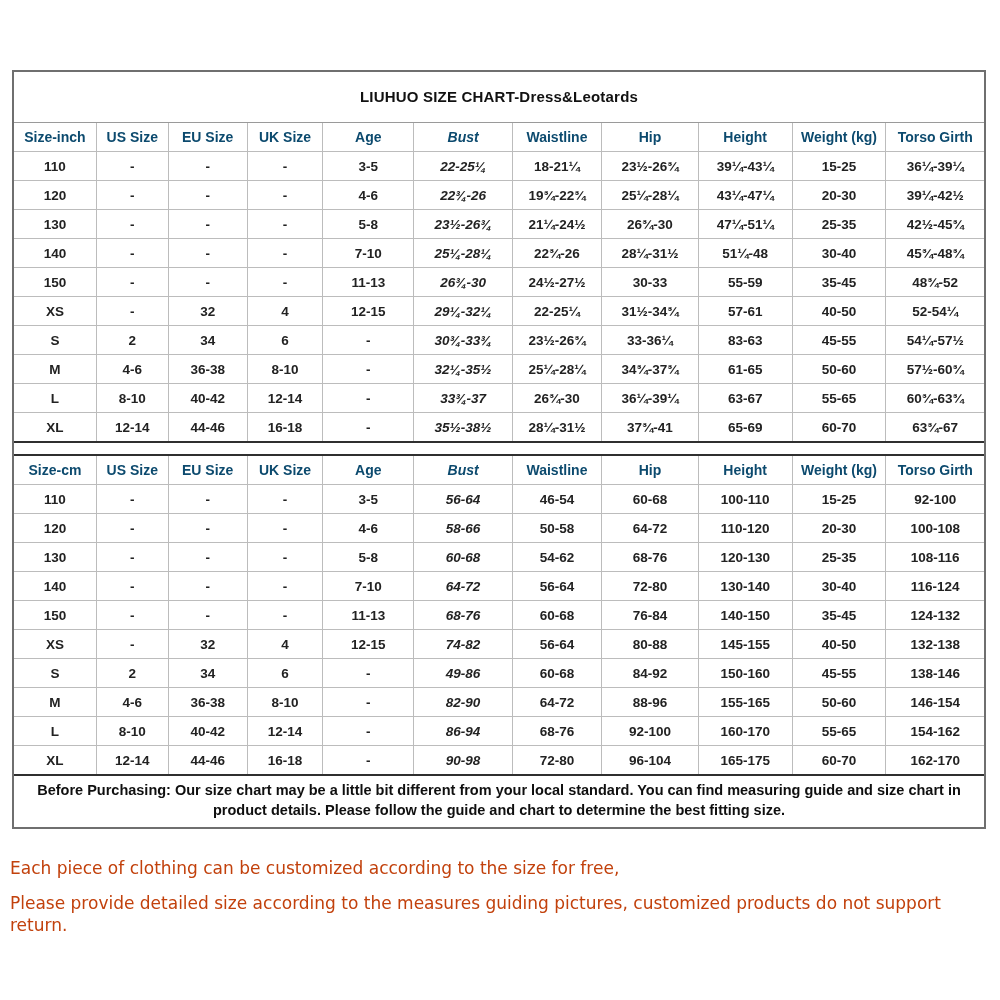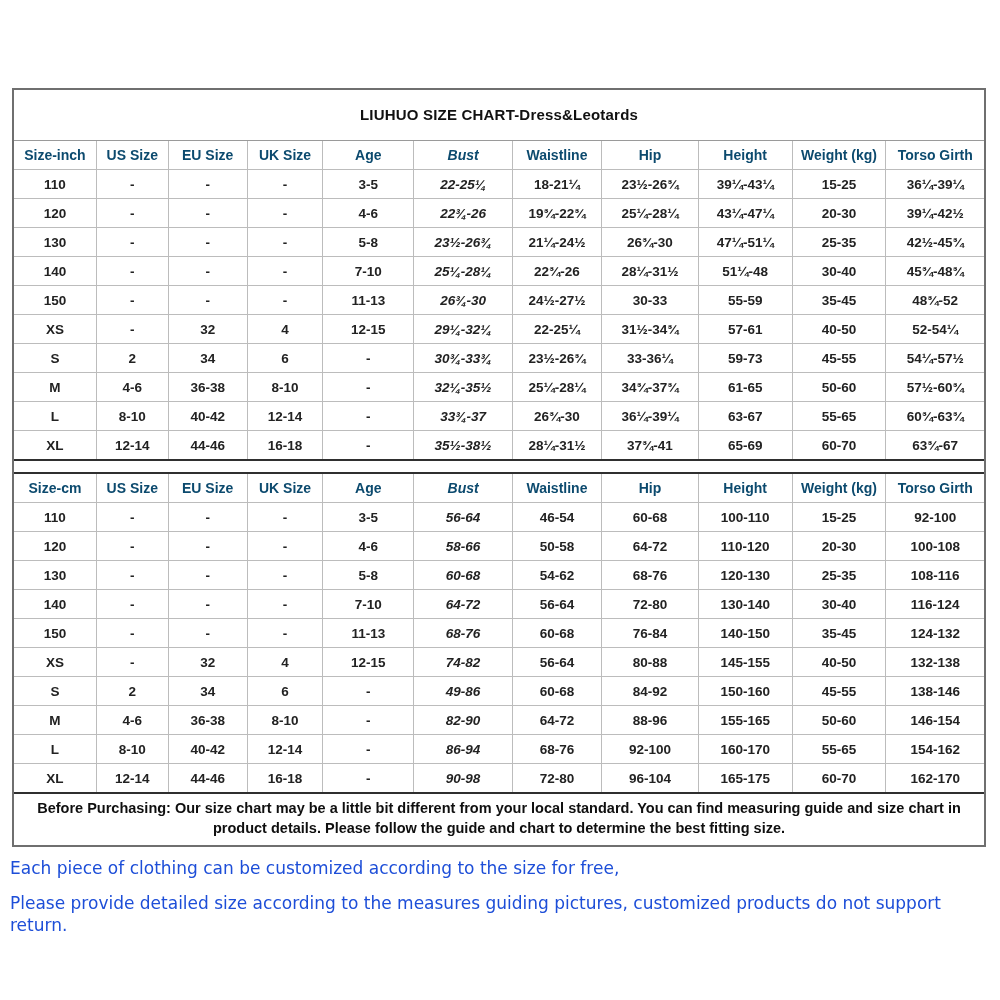--- a/index.html
+++ b/index.html
@@ -11,21 +11,21 @@
   }
   .page {
     width: 1000px;
     height: 1000px;
     position: relative;
     background: #ffffff;
   }
   .chart-box {
     position: absolute;
     left: 12px;
-    top: 88px;
+    top: 70px;
     width: 974px;
     border: 2px solid #6f6f6f;
     background: #ffffff;
     box-sizing: border-box;
   }
   .chart-title {
     height: 50px;
     line-height: 50px;
     text-align: center;
     font-weight: bold;
@@ -91,21 +91,21 @@
     line-height: 1.4;
   }
   .bottom-notes {
     position: absolute;
     left: 10px;
     top: 858px;
     width: 980px;
   }
   .bottom-note {
     font-size: 17px;
-    color: #1d4ed8;
+    color: #c2410c;
     margin: 0 0 14px 0;
     line-height: 1.25;
     font-family: "DejaVu Sans", sans-serif;
   }
 </style>
 </head>
 <body>
 
 <div class="page">
   <div class="chart-box">
@@ -207,21 +207,21 @@
           </tr>
           <tr>
             <td>S</td>
             <td>2</td>
             <td>34</td>
             <td>6</td>
             <td>-</td>
             <td>30¾-33¾</td>
             <td>23½-26¾</td>
             <td>33-36¼</td>
-            <td>59-73</td>
+            <td>83-63</td>
             <td>45-55</td>
             <td>54¼-57½</td>
           </tr>
           <tr>
             <td>M</td>
             <td>4-6</td>
             <td>36-38</td>
             <td>8-10</td>
             <td>-</td>
             <td>32¼-35½</td>

